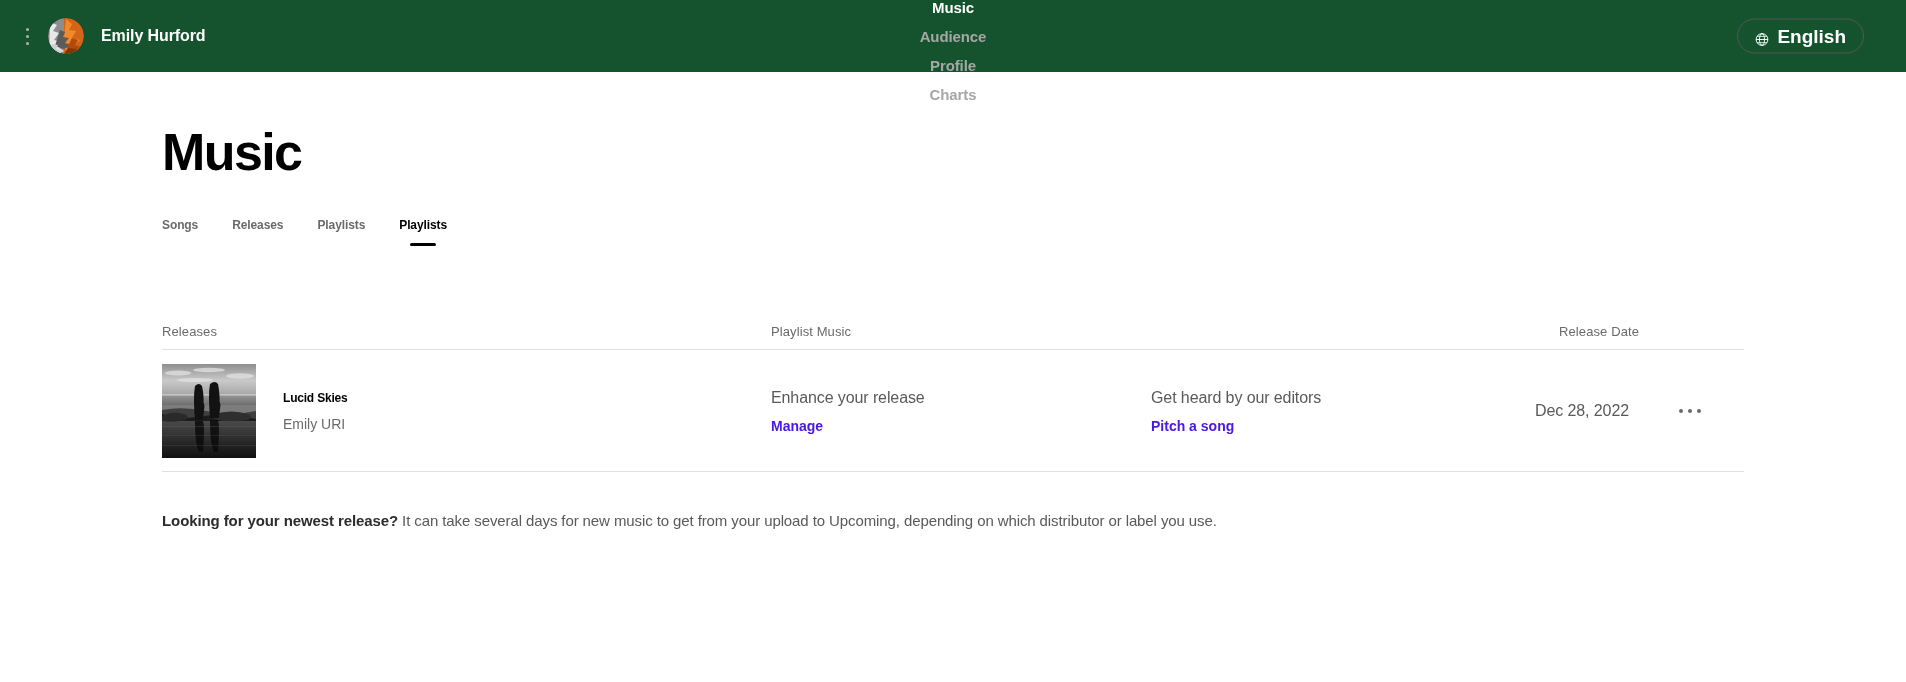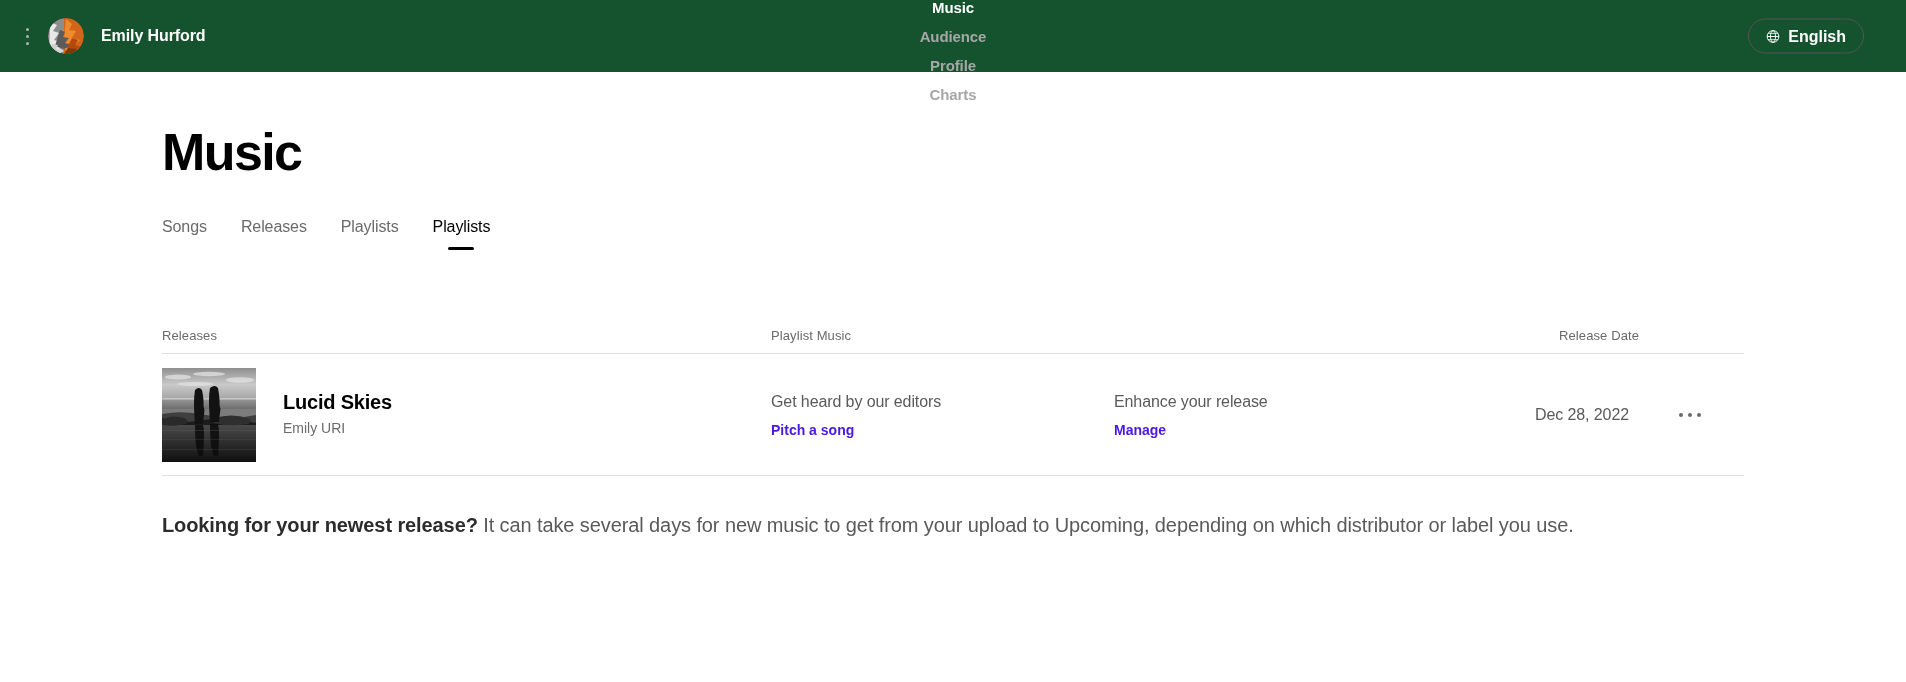--- a/index.html
+++ b/index.html
@@ -94,21 +94,21 @@
     right: 42px;
     top: 50%;
     transform: translateY(-50%);
     height: 35px;
     padding: 0 17px;
     border: 1px solid #555555;
     border-radius: 20px;
     background: transparent;
     color: #ffffff;
     font-family: inherit;
-    font-size: 16px;
+    font-size: 19px;
     font-weight: 700;
     display: flex;
     align-items: center;
     gap: 8px;
     cursor: pointer;
   }
   .globe-icon { display: block; width: 14px; height: 14px; }
 
   
   .page {
@@ -125,22 +125,22 @@
   }
 
   .tabs {
     margin-top: 36px;
     display: flex;
     align-items: flex-start;
     gap: 0;
   }
   .tab {
     position: relative;
-    font-size: 16px;
-    font-weight: 400;
+    font-size: 12px;
+    font-weight: 700;
     color: #6a6a6a;
     letter-spacing: -0.1px;
     padding: 0 17px 14px 17px;
     cursor: pointer;
     white-space: nowrap;
   }
   .tab:first-child { padding-left: 0; }
   .tab.active { color: #000000; }
   .tab.active::after {
     content: "";
@@ -186,21 +186,21 @@
   .cover {
     width: 94px;
     height: 94px;
     flex: 0 0 auto;
     overflow: hidden;
     background: #222;
   }
   .cover svg { display: block; width: 94px; height: 94px; }
   .release-meta { margin-left: 27px; }
   .release-title {
-    font-size: 20px;
+    font-size: 12px;
     font-weight: 700;
     color: #000000;
     letter-spacing: -0.2px;
     line-height: 20px;
   }
   .copy-uri {
     margin-top: 7px;
     font-size: 14px;
     color: #6a6a6a;
     line-height: 18px;
@@ -248,21 +248,21 @@
   }
   .kebab-h i {
     display: block;
     width: 4px; height: 4px;
     border-radius: 50%;
     background: #6a6a6a;
   }
 
   .footnote {
     margin-top: 38px;
-    font-size: 20px;
+    font-size: 15px;
     color: #5a5a5a;
     line-height: 22px;
     letter-spacing: -0.1px;
   }
   .footnote b { color: #2c2c2c; font-weight: 700; }
 </style>
 </head>
 <body>
 
 <header class="topbar">
@@ -391,28 +391,28 @@
               <rect x="0" y="81" width="94" height="0.6"></rect>
             </g>
           </svg>
         </div>
         <div class="release-meta">
           <div class="release-title">Lucid Skies</div>
           <div class="copy-uri">Emily URI</div>
         </div>
       </div>
 
+      <div class="cell-stack col-canvas">
+        <div class="cell-label">Enhance your release</div>
+        <a class="cell-link" href="#">Manage</a>
+      </div>
+
       <div class="cell-stack col-pitch">
         <div class="cell-label">Get heard by our editors</div>
         <a class="cell-link" href="#">Pitch a song</a>
-      </div>
-
-      <div class="cell-stack col-canvas">
-        <div class="cell-label">Enhance your release</div>
-        <a class="cell-link" href="#">Manage</a>
       </div>
 
       <div class="date-cell">
         <div class="date-text">Dec 28, 2022</div>
         <div class="kebab-h">
           <i></i>
           <i></i>
           <i></i>
         </div>
       </div>

